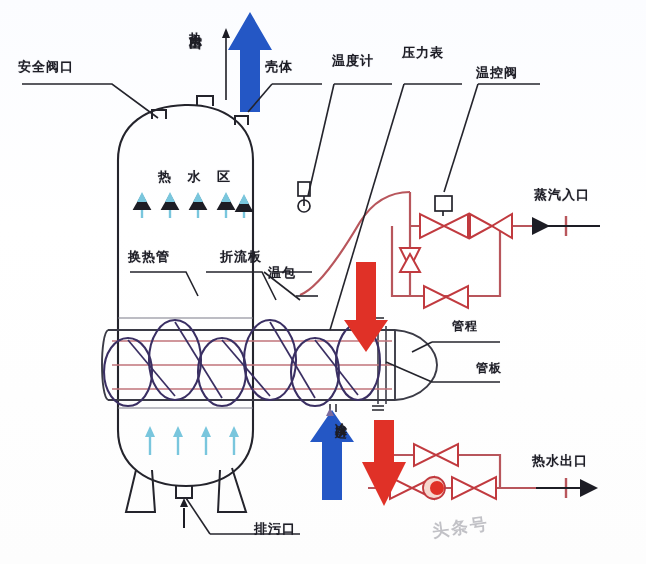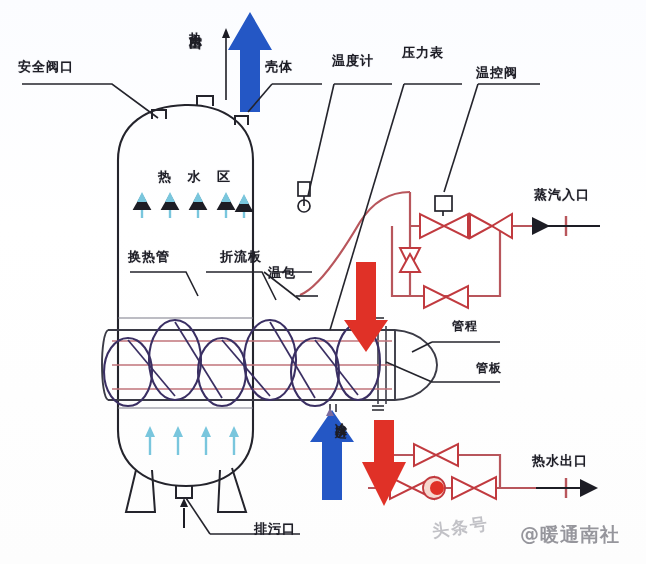--- a/index.html
+++ b/index.html
@@ -280,15 +280,14 @@
 
   <div class="lbl sm" style="left:476px;top:360px;font-family:Liberation Serif, serif;">管板</div>
 
   <div class="lbl v" style="left:332px;top:412px;font-size:12px;">冷水进口</div>
 
   <div class="lbl" style="left:532px;top:452px;">热水出口</div>
 
   <div class="lbl" style="left:254px;top:520px;font-family:Liberation Serif, serif;">排污口</div>
 
   <div class="wm2" style="left:432px;top:516px;">头条号</div>
-  <div class="wm" style="left:520px;top:522px;">@暖通南社</div>
 
 </div>
 
 </body></html>

